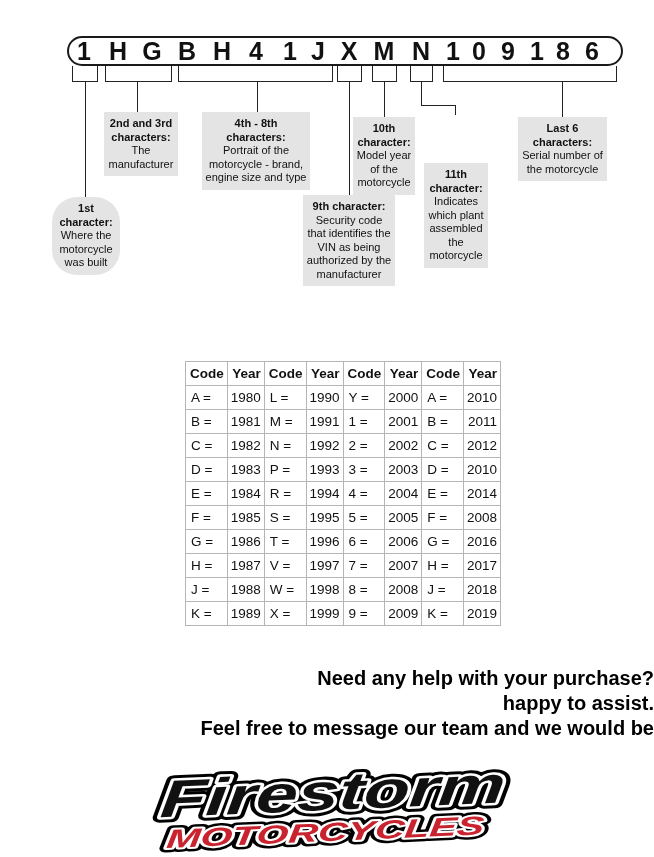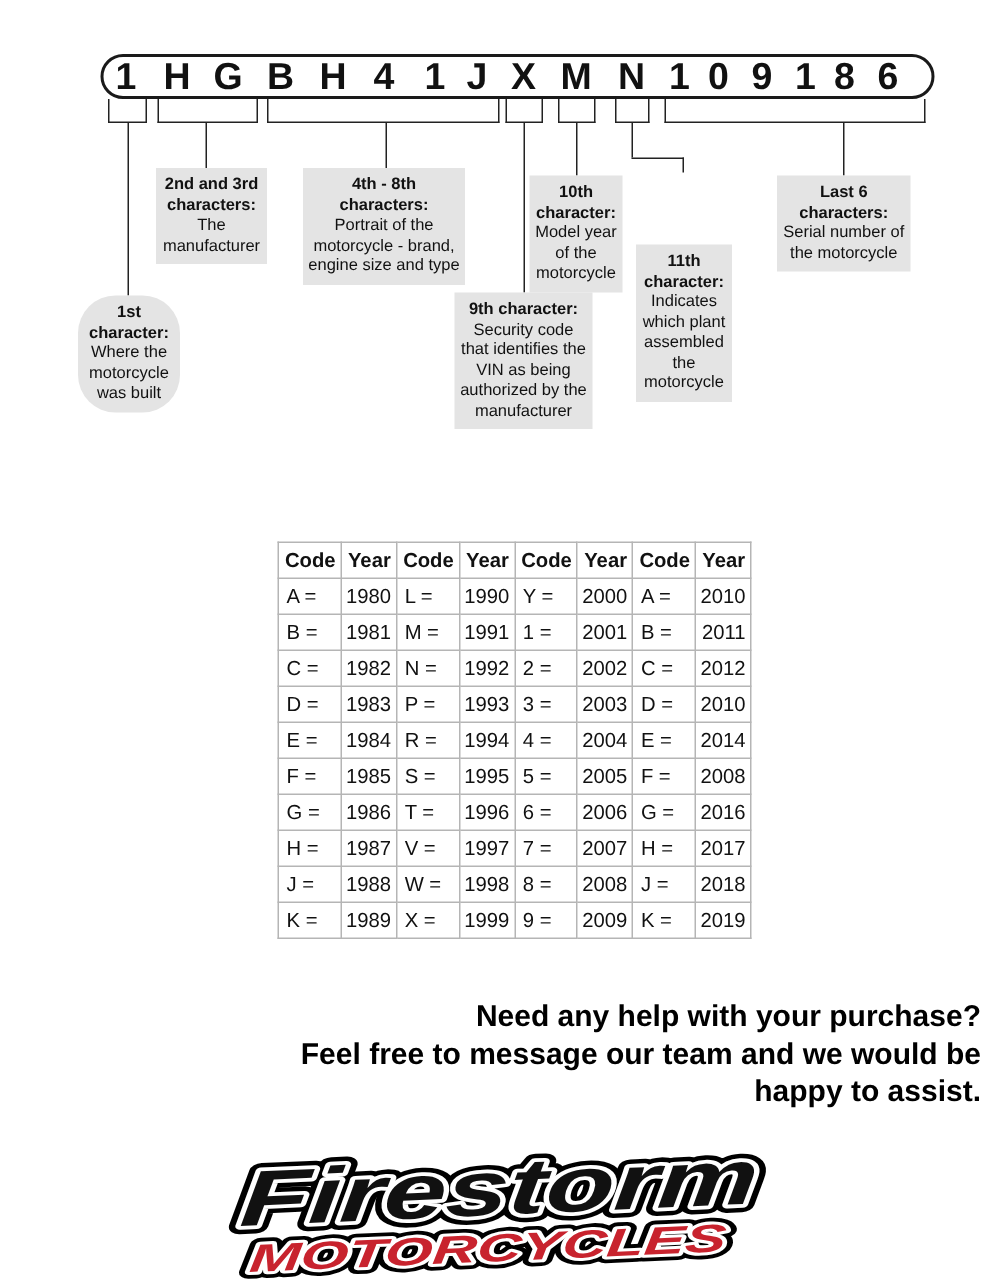--- a/index.html
+++ b/index.html
@@ -38,21 +38,21 @@
     white-space:pre;
   }
   
   .yeartable {
     position:absolute; left:185px; top:361px; border-collapse:collapse;
     font-size:13.5px; color:#111;
   }
   .yeartable th, .yeartable td {
     border:1px solid #b5b5b5; height:23px; padding:0; background:#fff;
   }
-  .yeartable th { font-weight:bold; text-align:center; padding-left:4px; padding-right:3px; }
+  .yeartable th { font-weight:bold; text-align:right; padding-left:4px; padding-right:3px; }
   .yeartable th.w-code { width:33px; }
   .yeartable th.w-year { width:29px; }
   .yeartable td.code { text-align:left; padding-left:5px; }
   .yeartable td.year { text-align:right; padding-right:3px; }
   
   .help {
     position:absolute; left:0; top:666px; width:654px; text-align:right;
     font-weight:bold; font-size:20px; line-height:25px; color:#000;
   }
   
@@ -269,22 +269,22 @@
           <td class="code">9 =</td>
           <td class="year">2009</td>
           <td class="code">K =</td>
           <td class="year">2019</td>
         </tr>
       </tbody>
     </table>
 
   <div class="help">
       <div>Need any help with your purchase?</div>
+      <div>happy to assist.</div>
       <div>Feel free to message our team and we would be</div>
-      <div>happy to assist.</div>
     </div>
 
   <div class="logo-wrap">
     <svg width="400" height="100" viewBox="0 0 400 100">
       <g transform="rotate(-2.5 200 52) skewX(-8)" font-family="Liberation Sans, sans-serif" font-weight="bold" font-style="italic" text-anchor="middle">
         <text x="212" y="54" font-size="52" fill="none" stroke="#000" stroke-width="11" stroke-linejoin="round" textLength="345" lengthAdjust="spacingAndGlyphs">Firestorm</text>
         <text x="212" y="54" font-size="52" fill="#111" stroke="#fff" stroke-width="5" stroke-linejoin="round" paint-order="stroke" textLength="345" lengthAdjust="spacingAndGlyphs">Firestorm</text>
         <text x="208" y="85" font-size="26" fill="none" stroke="#000" stroke-width="9" stroke-linejoin="round" textLength="318" lengthAdjust="spacingAndGlyphs">MOTORCYCLES</text>
         <text x="208" y="85" font-size="26" fill="#c8232e" stroke="#fff" stroke-width="4" stroke-linejoin="round" paint-order="stroke" textLength="318" lengthAdjust="spacingAndGlyphs">MOTORCYCLES</text>
       </g>

